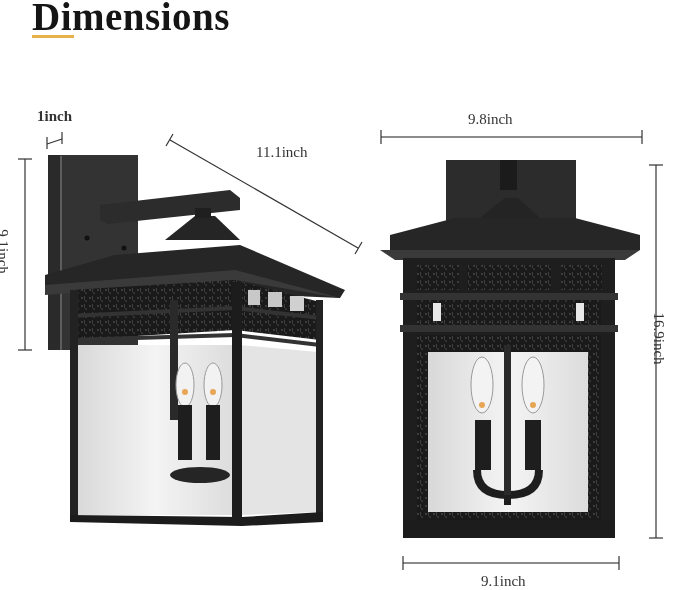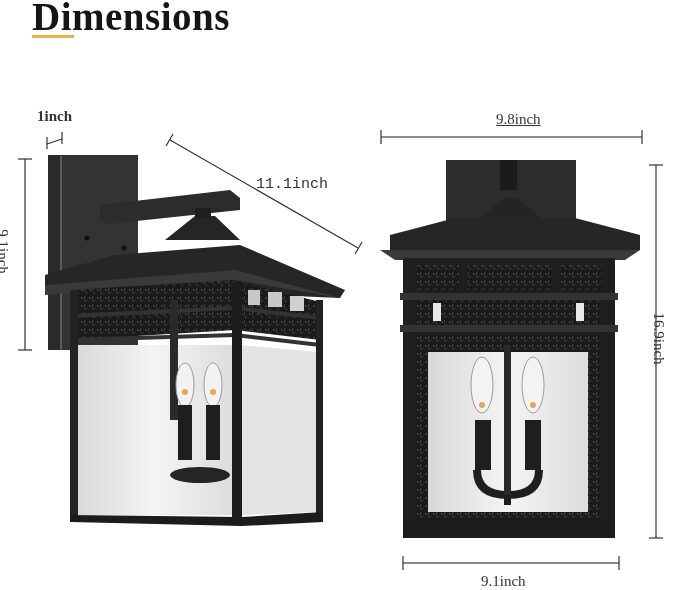--- a/index.html
+++ b/index.html
@@ -141,16 +141,16 @@
     <line x1="649" y1="538" x2="663" y2="538"></line>
 
     <line x1="403" y1="563" x2="619" y2="563" stroke="#666" stroke-width="1.6"></line>
     <line x1="403" y1="556" x2="403" y2="570"></line>
     <line x1="619" y1="556" x2="619" y2="570"></line>
   </g>
 </svg>
 
 <div class="lbl" style="left:37px; top:108px;font-weight:bold;">1inch</div>
 <div class="lbl vert" style="left:-20px; top:243px;">9.1inch</div>
-<div class="lbl" style="left:256px; top:176px;font-family:Liberation Mono, monospace;">11.1inch</div>
-<div class="lbl" style="left:496px; top:111px;text-decoration:underline;">9.8inch</div>
+<div class="lbl" style="left:256px; top:144px;">11.1inch</div>
+<div class="lbl" style="left:468px; top:111px;">9.8inch</div>
 <div class="lbl vert" style="left:632px; top:330px;">16.9inch</div>
 <div class="lbl" style="left:481px; top:573px;">9.1inch</div>
 
 </body></html>

